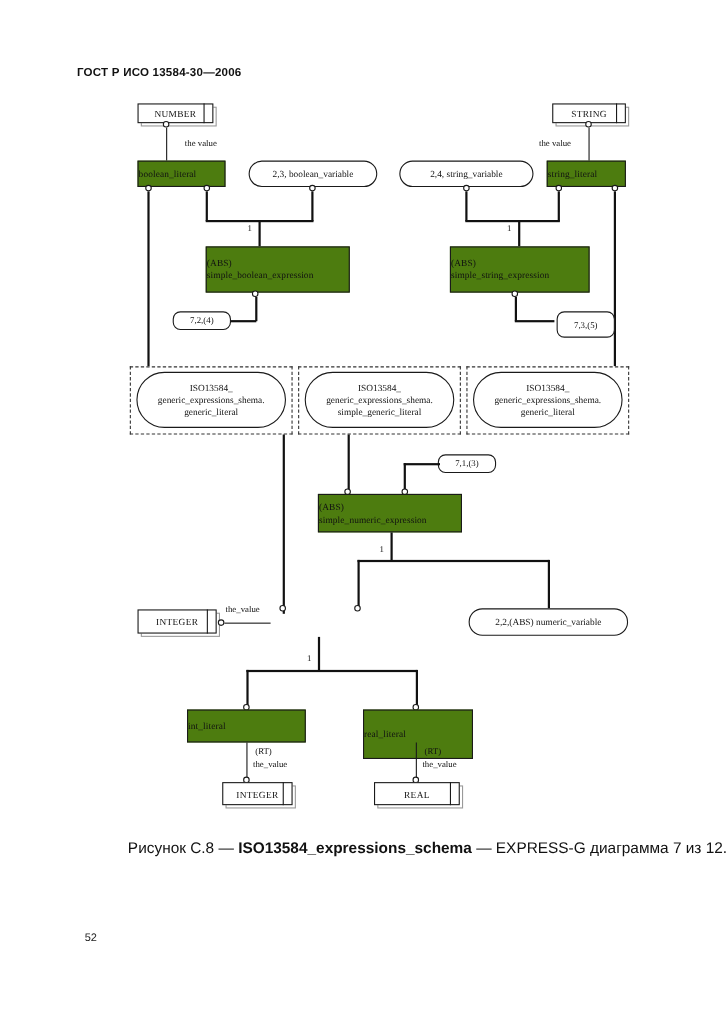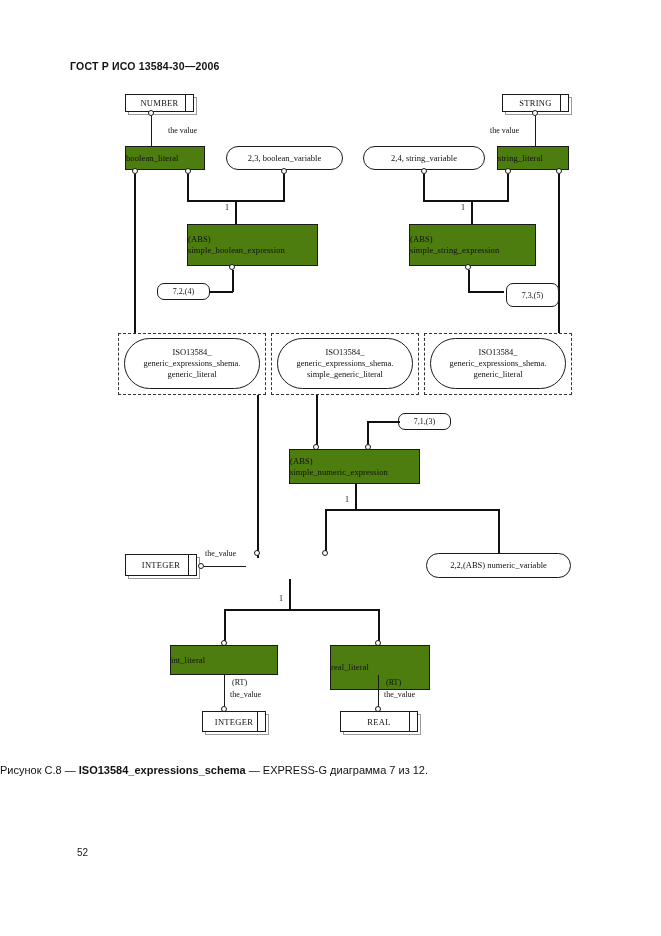--- a/index.html
+++ b/index.html
@@ -21,23 +21,23 @@
   }
 
   .page-number {
     position:absolute; left:77px; top:847px;
     font-family:"Liberation Sans", sans-serif;
     font-size:10px; color:#222;
   }
 
   .caption {
     position:absolute; left:0; top:763px; width:661px;
-    text-align:left;
+    text-align:right;
     font-family:"Liberation Sans", sans-serif;
-    font-size:11px; color:#111; line-height:15px;
+    font-size:14px; color:#111; line-height:15px;
   }
   .caption b { font-weight:bold; }
 
   
   .dg { position:absolute; left:0; top:0; width:661px; height:936px; }
 
   .ent {
     position:absolute;
     border:1px solid #1a1a1a;
     background:#4d7c0f;

